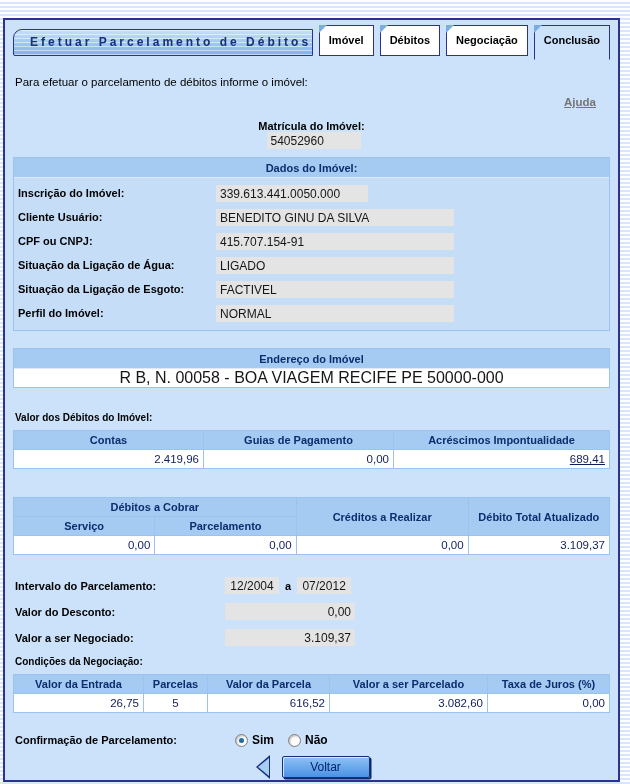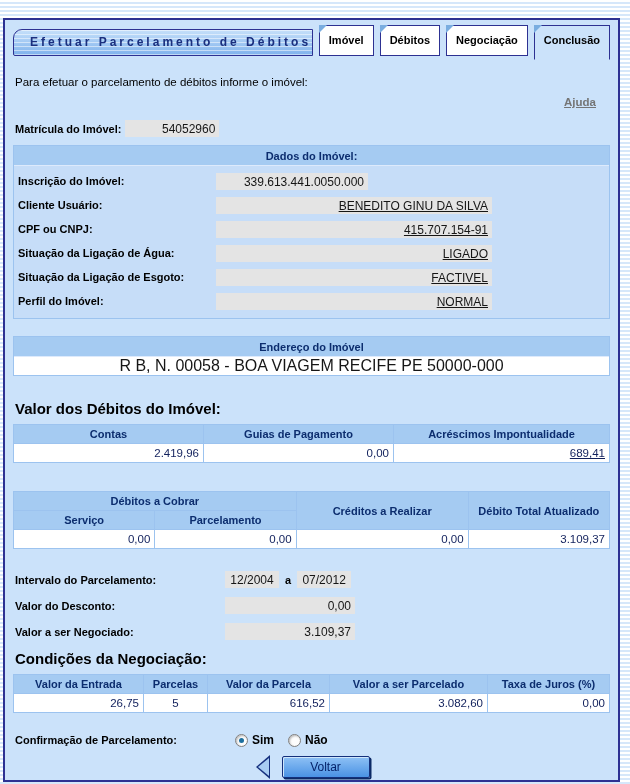--- a/index.html
+++ b/index.html
@@ -37,45 +37,45 @@
     border-top:8px solid #7aade0; border-right:8px solid transparent;
   }
   .tab.active { background:#cbe2fa; height:35px; border-bottom-color:#cbe2fa; }
   
   .intro { font-size:11.5px; color:#000; margin:13px 2px 0 2px; }
   .help-row { text-align:right; margin:4px 14px 0 0; }
   .help-link { font-size:11.5px; font-weight:bold; color:#757575; text-decoration:underline; cursor:pointer; }
   .lbl { font-size:11px; font-weight:bold; color:#000; }
   .field {
     display:inline-block; background:#e4e4e4; color:#161616;
-    font-size:12px; padding:2px 4px 1px 4px; min-height:17px; vertical-align:middle;text-align:right;
-  }
-  
-  .matricula-row { margin:10px 2px 0 2px; display:flex; align-items:center; }
+    font-size:12px; padding:2px 4px 1px 4px; min-height:17px; vertical-align:middle;
+  }
+  
+  .matricula-row { margin:10px 2px 0 2px; display:flex; align-items:center;flex-direction:column; }
   .matricula-row .field { width:94px; margin-left:4px; }
   
   .box { border:1px solid #9cc3ef; margin-top:8px; }
   .band {
     background:#a5cbf2; color:#0c2d6e; font-size:11px; font-weight:bold;
     text-align:center; height:20px; line-height:20px;
     border-bottom:1px solid #ddeafc;
   }
   .dados-body { background:#c6ddf8; padding:3px 4px 5px 4px; }
   .drow { display:flex; align-items:center; height:24px; }
   .drow .lbl { width:198px; }
   .field-short { width:152px; }
-  .field-wide { width:276px;text-decoration:underline; }
+  .field-wide { width:238px; }
   
   .endereco-box { margin-top:17px; }
   .endereco-value {
     background:#ffffff; font-size:16px; color:#161616; text-align:center;
     height:18px; line-height:18px;
   }
   
-  .section-label { font-size:15px; font-weight:bold; color:#000; margin:24px 2px 0 2px; }
+  .section-label { font-size:10px; font-weight:bold; color:#000; margin:24px 2px 0 2px; }
   table { border-collapse:collapse; width:100%; table-layout:fixed; }
   .tbl { margin-top:7px; }
   .tbl th {
     background:#a5cbf2; color:#0c2d6e; font-size:11px; font-weight:bold;
     border:1px solid #c3daf5; border-color:#9cc3ef; height:19px; text-align:center; padding:0 3px;
   }
   .tbl td {
     background:#ffffff; color:#11205c; font-size:11.5px;
     border:1px solid #9cc3ef; height:19px; padding:1px 4px; text-align:right;
   }

